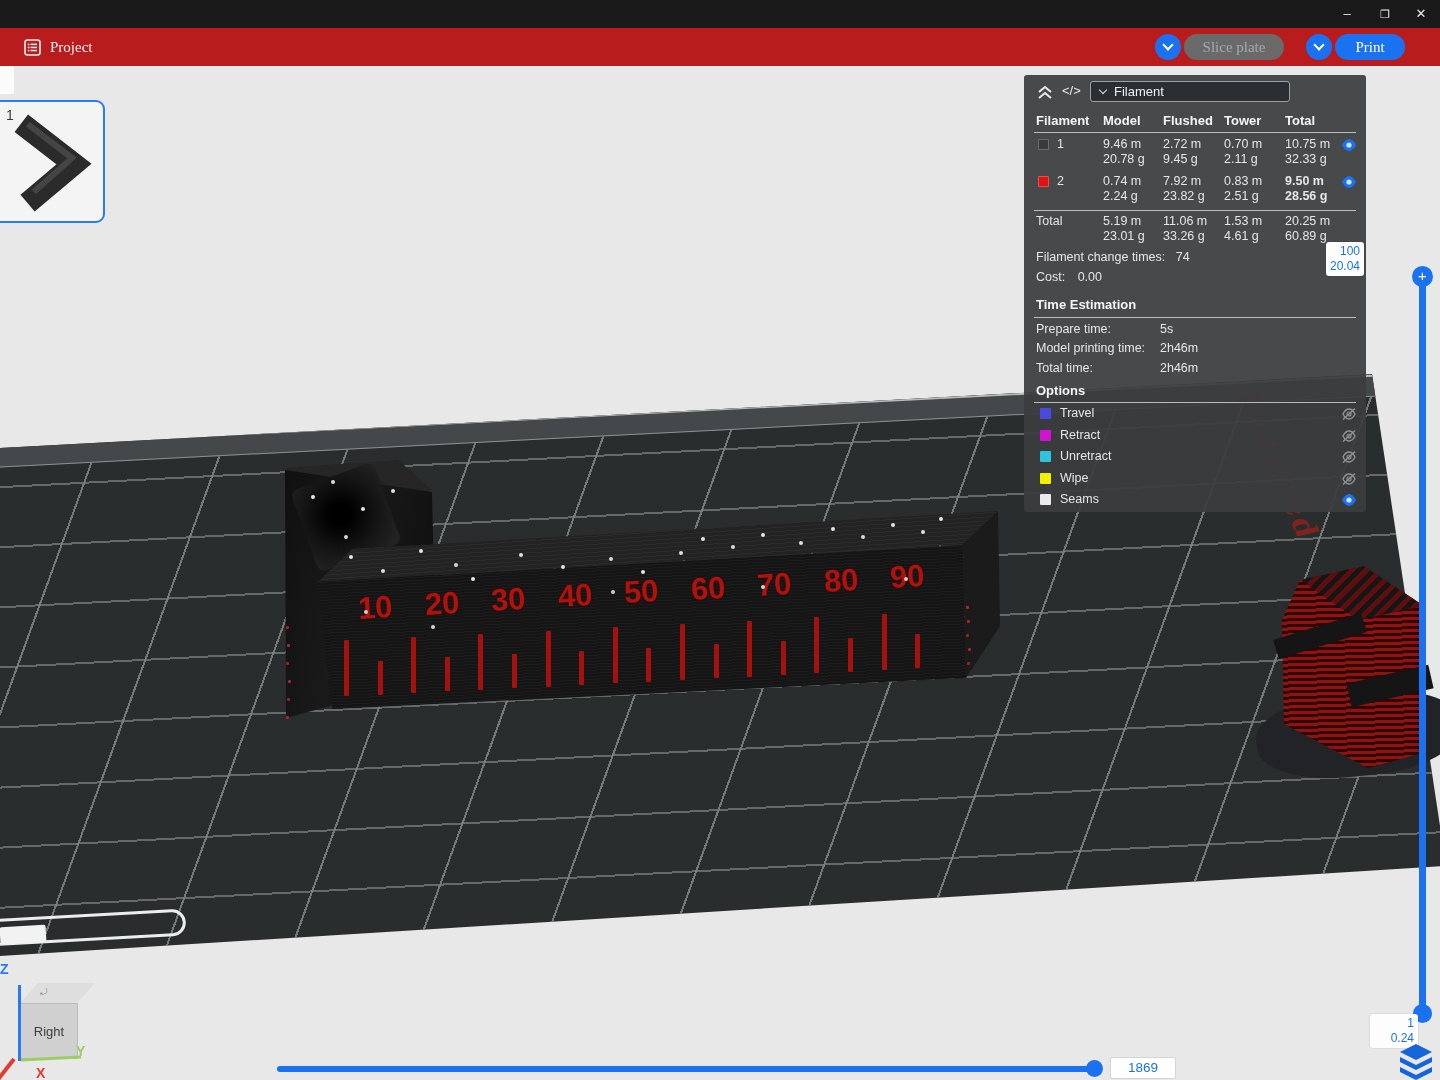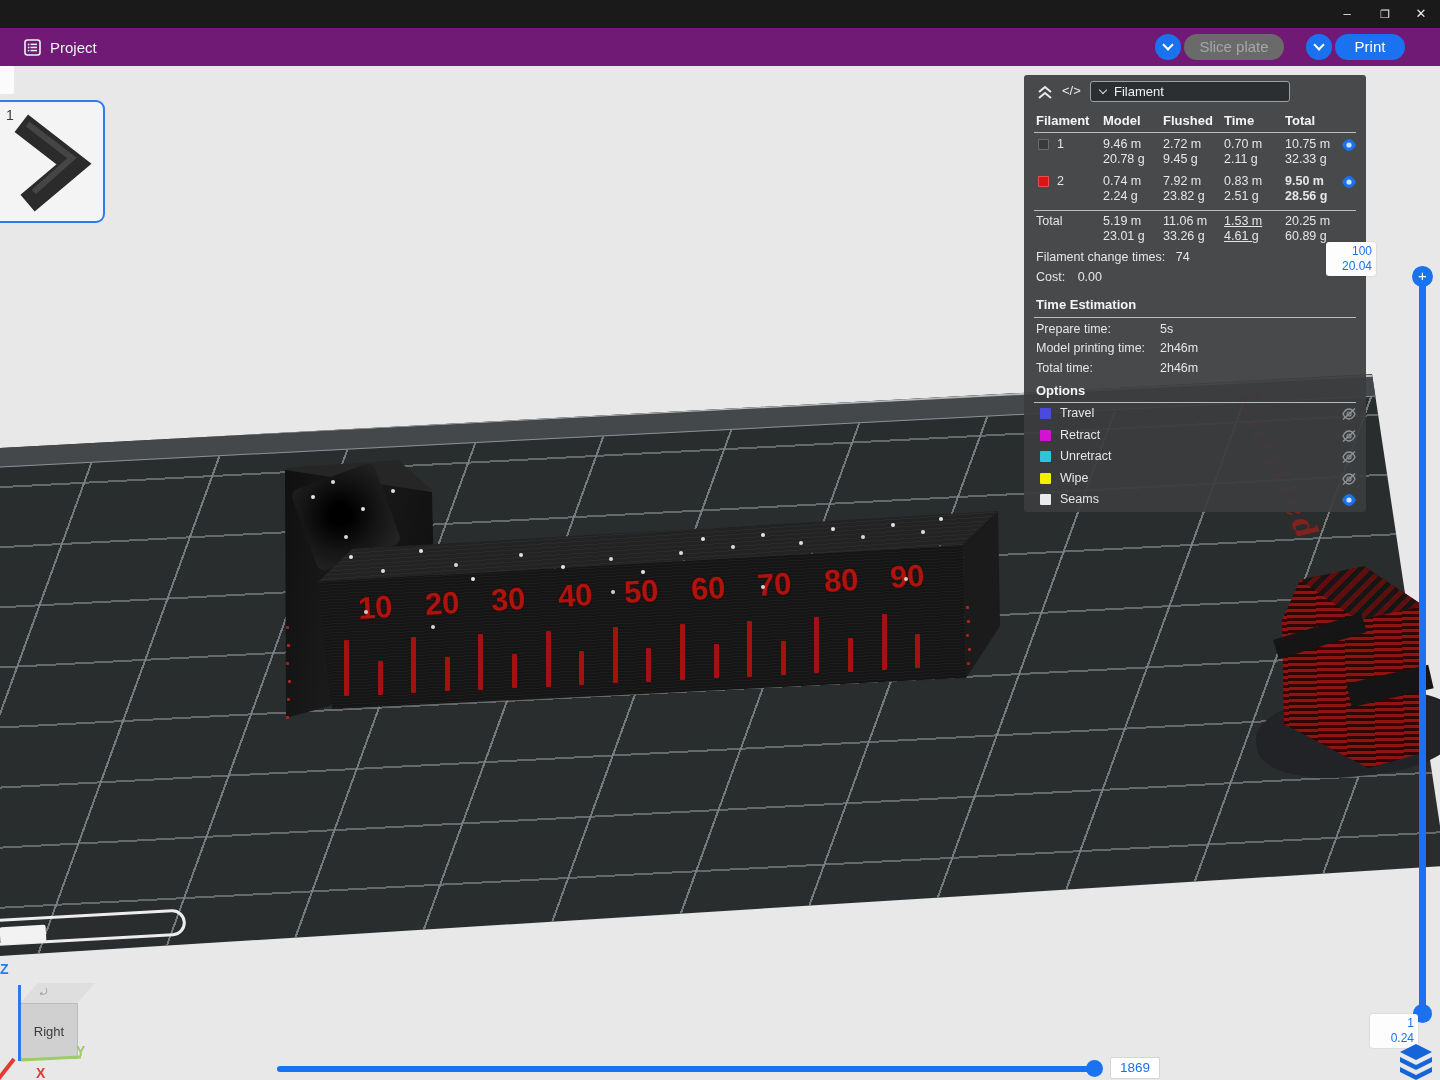--- a/index.html
+++ b/index.html
@@ -8,21 +8,21 @@
   .abs { position:absolute; }
 
   
   #titlebar { position:absolute; left:0; top:0; width:1440px; height:28px; background:#1a1a1a; z-index:50; }
   #title-text { position:absolute; left:0; top:0; width:1188px; height:28px; line-height:28px;
     text-align:center; color:#f0f0f0; font-size:13px; }
   .winbtn { position:absolute; top:0; width:34px; height:28px; line-height:28px; text-align:center;
     color:#e8e8e8; font-size:13px; cursor:pointer; }
 
   
-  #menubar { position:absolute; left:0; top:28px; width:1440px; height:38px; background:#701a75; z-index:50; }
+  #menubar { position:absolute; left:0; top:28px; width:1440px; height:38px; background:#b91c1c; z-index:50;font-family:Liberation Serif, serif; }
   #project-item { position:absolute; left:24px; top:6px; height:26px; display:flex; align-items:center;
     gap:9px; color:#eef1f2; font-size:15px; }
   .pill { position:absolute; top:6px; height:26px; border-radius:13px; font-size:15px; text-align:center;
     line-height:26px; }
   .chev-circle { position:absolute; top:6px; width:26px; height:26px; border-radius:50%; background:#1a72f0;
     display:flex; align-items:center; justify-content:center; }
   .chev { width:8px; height:8px; border-right:2px solid #fff; border-bottom:2px solid #fff;
     transform:rotate(45deg); margin-top:-4px; }
 
   
@@ -119,25 +119,25 @@
     transform:rotate(45deg); margin-top:-3px; }
 
   
   #vslider-track { left:1419px; top:212px; width:7px; height:736px; background:#1a72f0; border-radius:4px; z-index:45; }
   #vslider-top-handle { left:1412px; top:200px; width:21px; height:21px; border-radius:50%; background:#1a72f0;
     color:#fff; font-size:15px; line-height:20px; text-align:center; z-index:46; cursor:pointer; }
   #vslider-bottom-handle { left:1413px; top:938px; width:19px; height:19px; border-radius:50%;
     background:#1a72f0; z-index:46; cursor:pointer; }
   .slider-label { background:#fdfdfd; border-radius:3px; color:#1a72f0; font-size:12px; line-height:15px;
     text-align:right; padding:2px 4px; z-index:46; box-shadow:0 0 2px rgba(0,0,0,0.15); }
-  #vlabel-top { left:1326px; top:176px; width:50px; }
+  #vlabel-top { left:1326px; top:176px; width:38px; }
   #vlabel-bottom { left:1370px; top:948px; width:48px; }
   #hslider-track { left:277px; top:1000px; width:816px; height:6px; background:#1a72f0; border-radius:3px; z-index:45; }
   #hslider-handle { left:1086px; top:994px; width:17px; height:17px; border-radius:50%; background:#1a72f0; z-index:46; cursor:pointer; }
-  #hlabel { left:1110px; top:991px; width:50px; height:22px; background:#fff; border:1px solid #d5d5d5;
+  #hlabel { left:1110px; top:991px; width:66px; height:22px; background:#fff; border:1px solid #d5d5d5;
     border-radius:2px; color:#1a72f0; font-size:13.5px; line-height:20px; text-align:center; z-index:46; }
 
   
   #navcube { left:0px; top:895px; width:120px; height:120px; }
   #navcube > * { position:absolute; }
   #cube-top { left:20px; top:22px; width:76px; height:20px;
     clip-path:polygon(0px 20px,57px 20px,75px 0px,18px 0px); background:#dedede; }
   #cube-front { left:20px; top:42px; width:58px; height:56px; background:#d0d0d0;
     border:1px solid #bcbcbc; color:#3c3c3c; font-size:13px; display:flex; align-items:center;
     justify-content:center; }
@@ -305,21 +305,21 @@
   </div>
   <div class="abs" style="left:38px; top:8px; color:#e8eaeb; font-size:13px;">&lt;/&gt;</div>
   <div id="combo">
     <span class="chev-sm"></span>
     <span>Filament</span>
   </div>
 
   <div class="abs ph" style="left:12px; top:38px;">Filament</div>
   <div class="abs ph" style="left:79px; top:38px;">Model</div>
   <div class="abs ph" style="left:139px; top:38px;">Flushed</div>
-  <div class="abs ph" style="left:200px; top:38px;">Time</div>
+  <div class="abs ph" style="left:200px; top:38px;">Tower</div>
   <div class="abs ph" style="left:261px; top:38px;">Total</div>
   <div class="divider" style="top:57px;"></div>
 
   <div>
     <div class="swatch" style="left: 14px; top: 64px; background: rgb(58, 58, 58); border: 1px solid rgba(255, 255, 255, 0.25);"></div>
     <div class="abs" style="left:33px; top:62px;">1</div>
     <div class="abs cell" style="left:79px; top:62px;"><span>9.46 m</span><br><span>20.78 g</span></div>
     <div class="abs cell" style="left:139px; top:62px;"><span>2.72 m</span><br><span>9.45 g</span></div>
     <div class="abs cell" style="left:200px; top:62px;"><span>0.70 m</span><br><span>2.11 g</span></div>
     <div class="abs cell" style="left:261px; top:62px;"><span>10.75 m</span><br><span>32.33 g</span></div>
@@ -345,21 +345,21 @@
         </svg>
     </div>
   </div>
 
   <div class="divider" style="top:135px;"></div>
 
   <div>
     <div class="abs" style="left:12px; top:139px;">Total</div>
     <div class="abs cell" style="left:79px; top:139px;"><span>5.19 m</span><br><span>23.01 g</span></div>
     <div class="abs cell" style="left:139px; top:139px;"><span>11.06 m</span><br><span>33.26 g</span></div>
-    <div class="abs cell" style="left:200px; top:139px;text-decoration:underline;"><span>1.53 m</span><br><span>4.61 g</span></div>
+    <div class="abs cell" style="left:200px; top:139px;"><span>1.53 m</span><br><span>4.61 g</span></div>
     <div class="abs cell" style="left:261px; top:139px;"><span>20.25 m</span><br><span>60.89 g</span></div>
   </div>
 
   <div class="abs" style="left:12px; top:175px;">
     <span>Filament change times:</span>
     <span style="margin-left:7px;">74</span>
   </div>
   <div class="abs" style="left:12px; top:195px;">
     <span>Cost:</span>
     <span style="margin-left:9px;">0.00</span>

